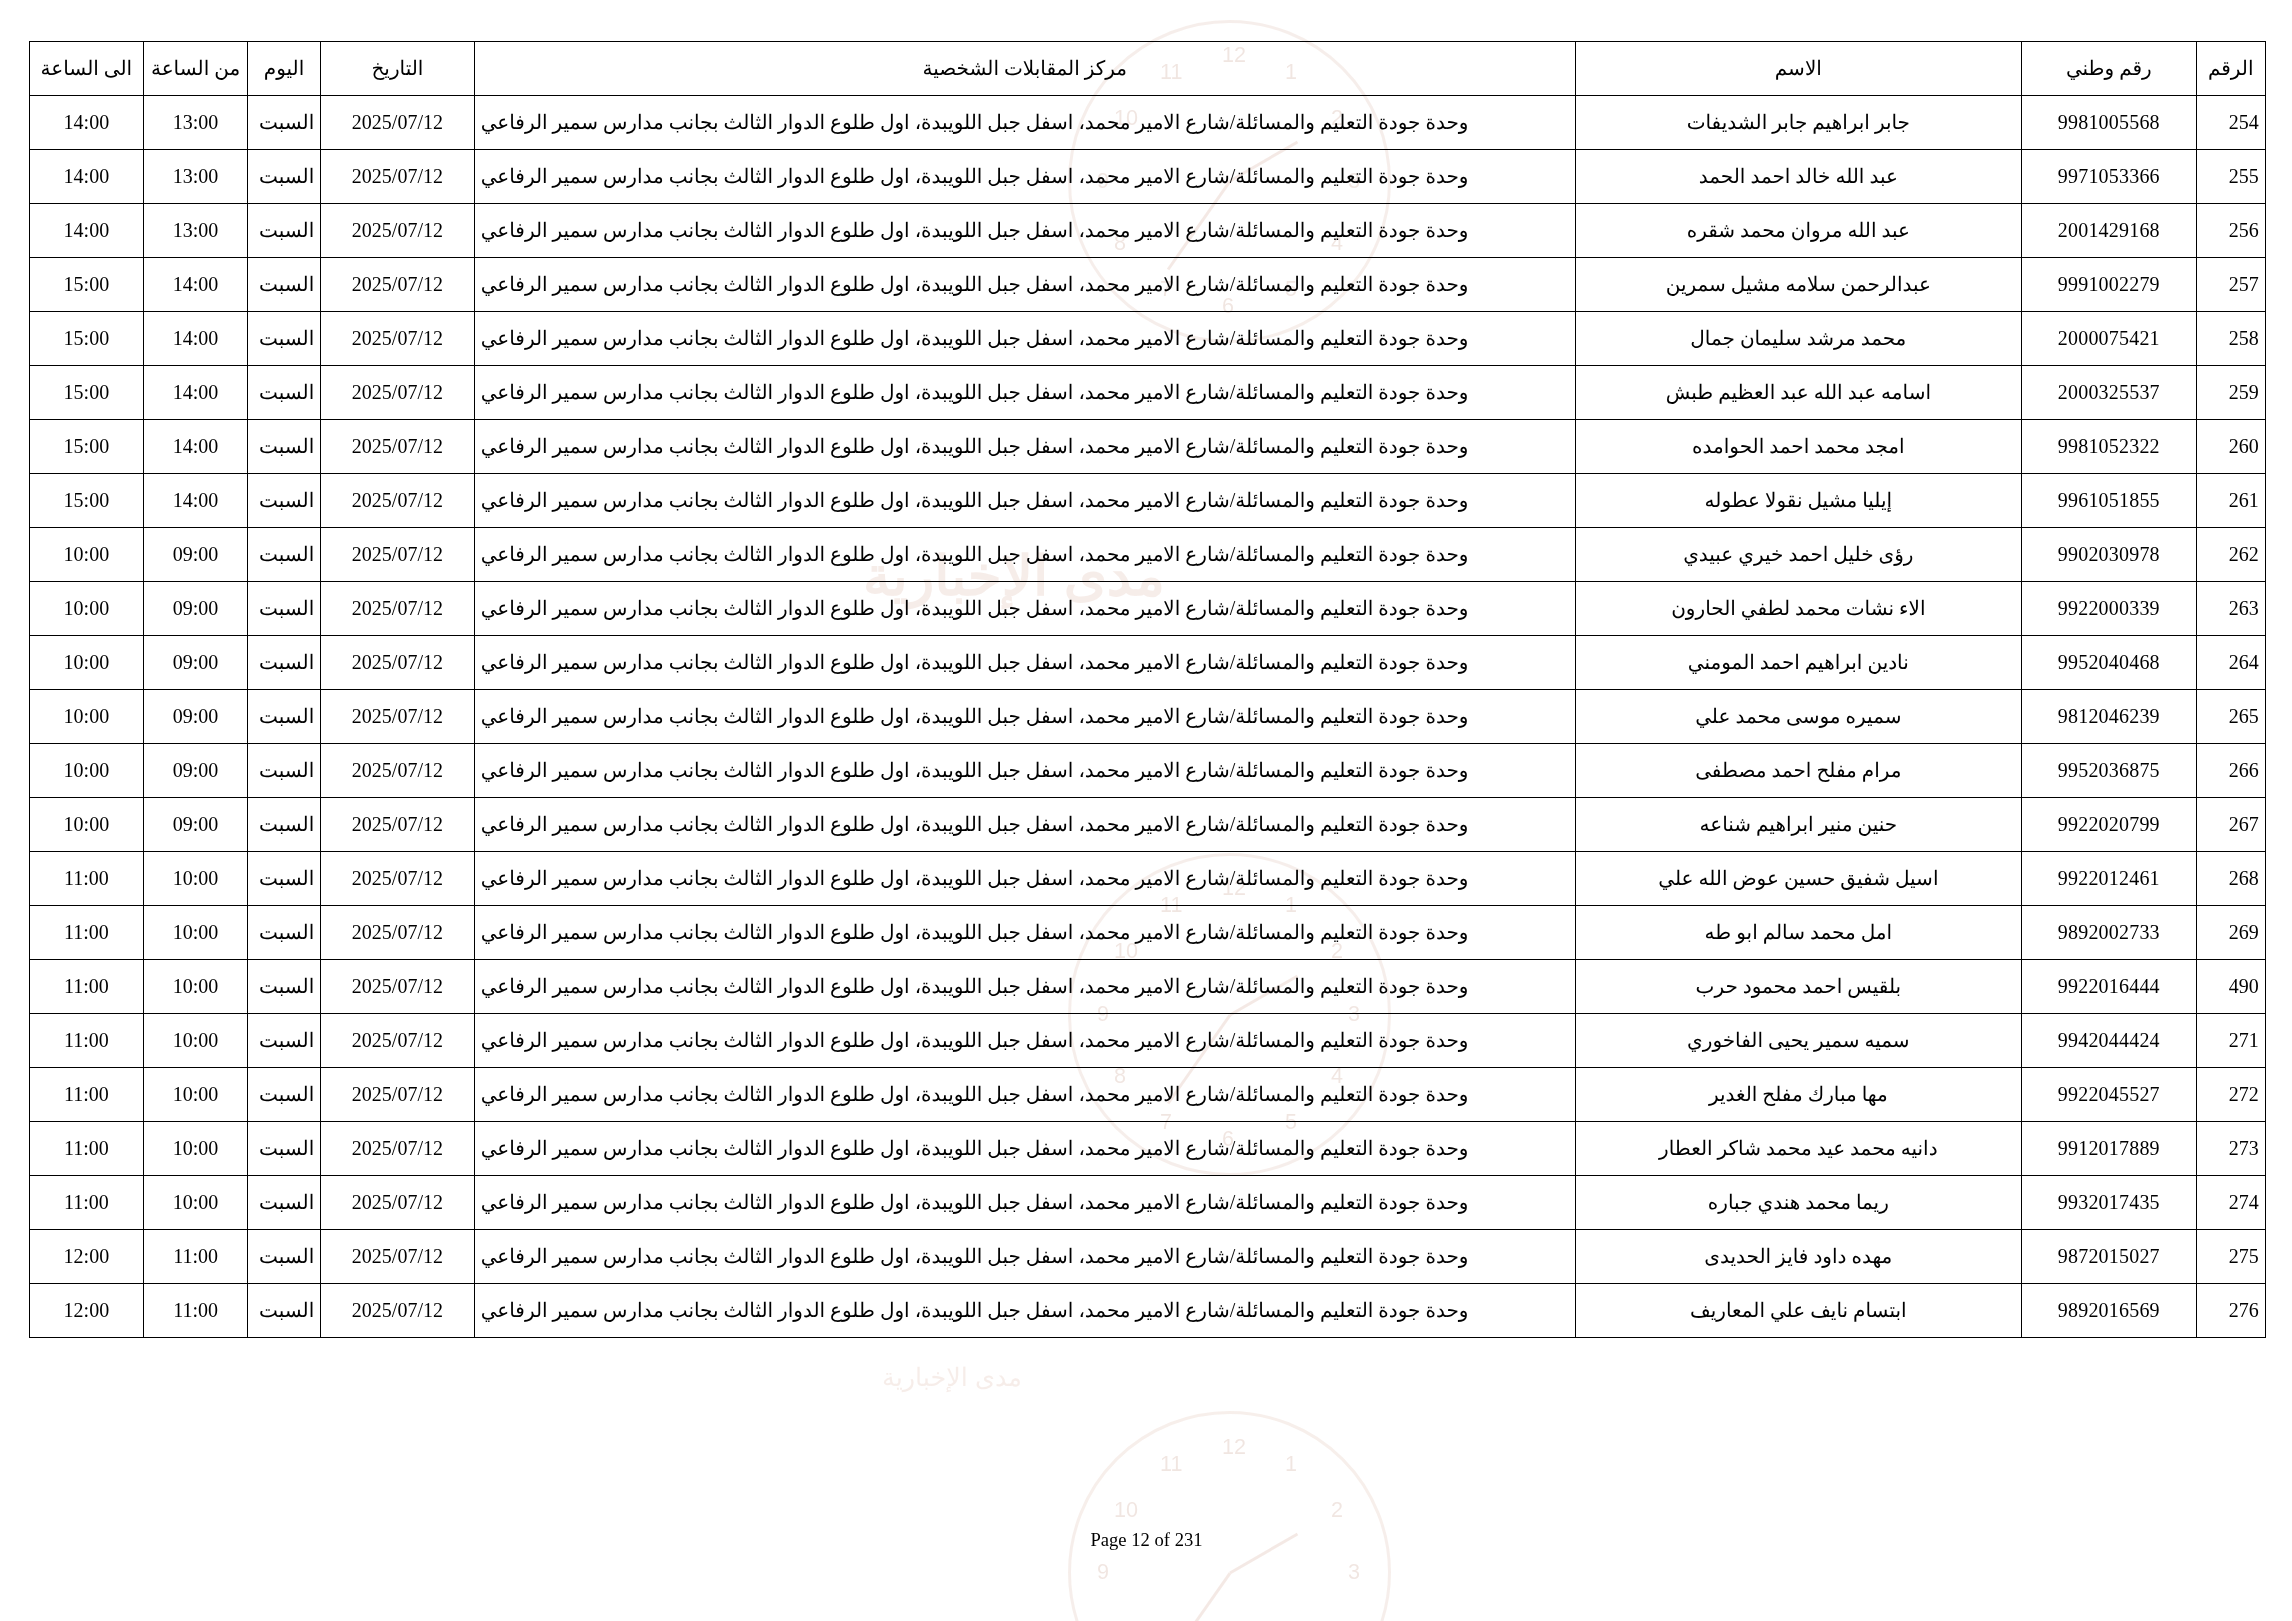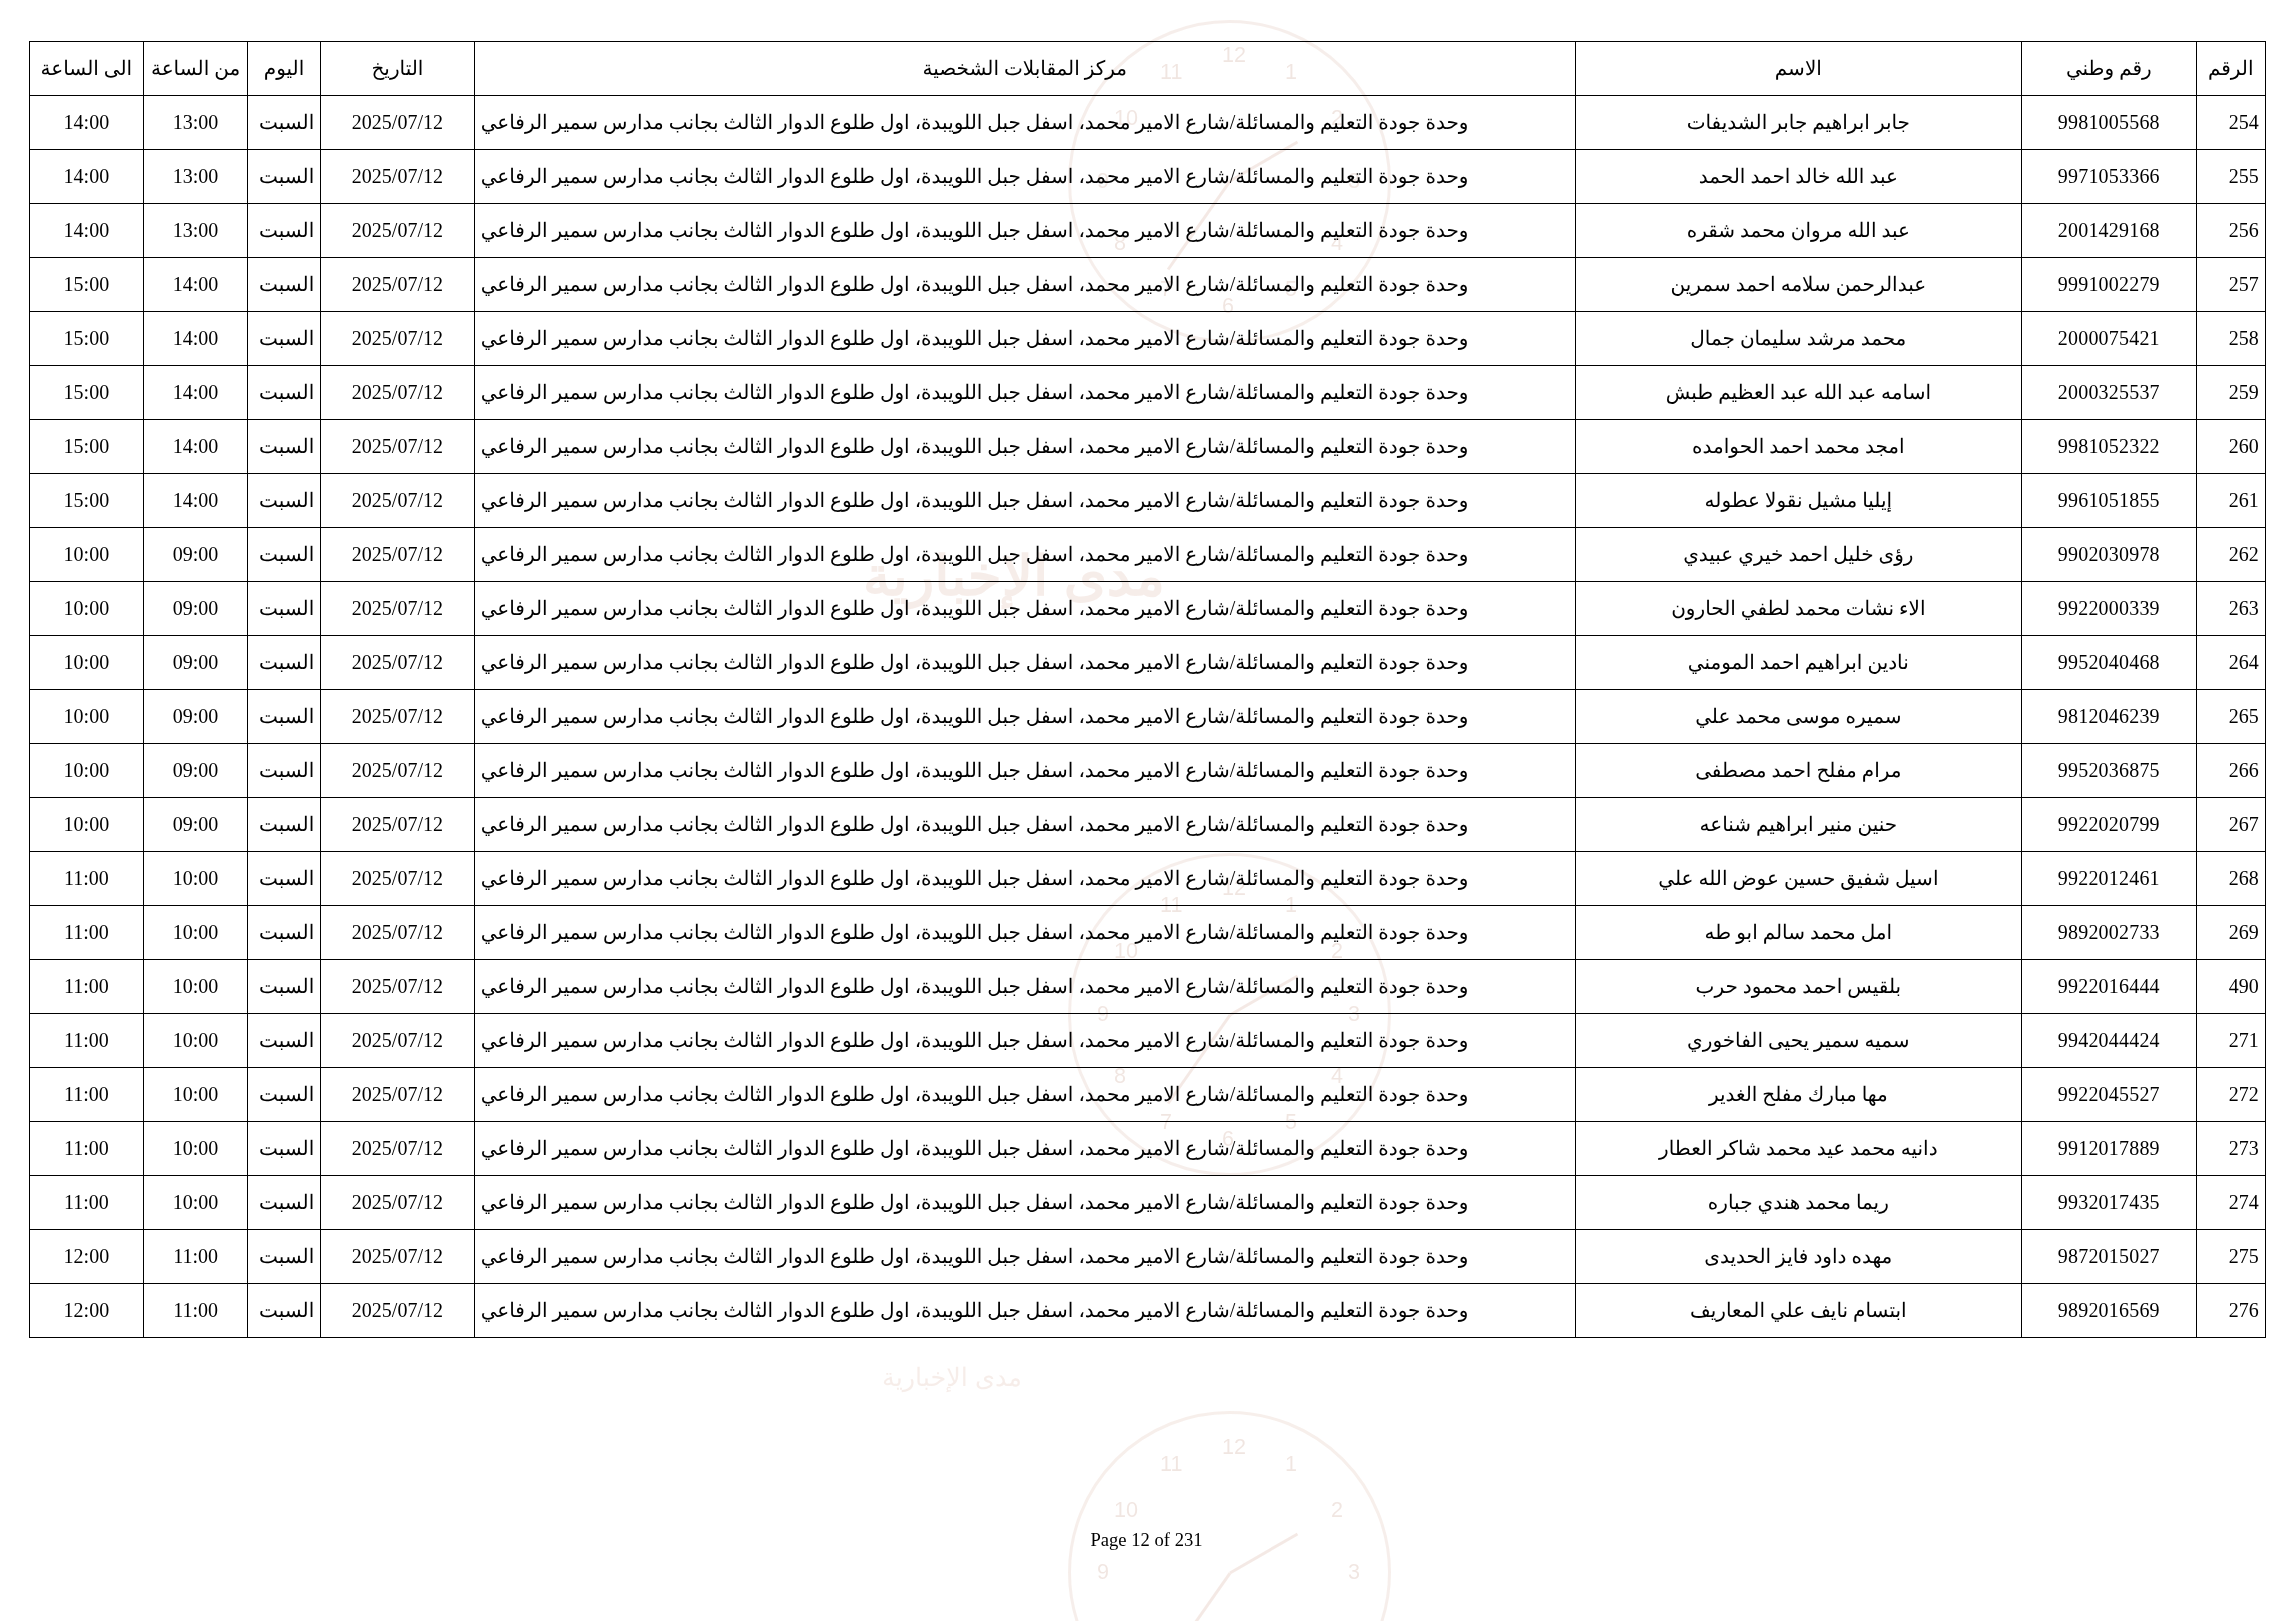--- a/index.html
+++ b/index.html
@@ -229,21 +229,21 @@
           <td class="name">عبد الله مروان محمد شقره</td>
           <td class="center">وحدة جودة التعليم والمسائلة/شارع الامير محمد، اسفل جبل اللويبدة، اول طلوع الدوار الثالث بجانب مدارس سمير الرفاعي</td>
           <td class="date">2025/07/12</td>
           <td class="day">السبت</td>
           <td class="from">13:00</td>
           <td class="to">14:00</td>
         </tr>
         <tr>
           <td class="num">257</td>
           <td class="nid">9991002279</td>
-          <td class="name">عبدالرحمن سلامه احمد سمرين</td>
+          <td class="name">عبدالرحمن سلامه مشيل سمرين</td>
           <td class="center">وحدة جودة التعليم والمسائلة/شارع الامير محمد، اسفل جبل اللويبدة، اول طلوع الدوار الثالث بجانب مدارس سمير الرفاعي</td>
           <td class="date">2025/07/12</td>
           <td class="day">السبت</td>
           <td class="from">14:00</td>
           <td class="to">15:00</td>
         </tr>
         <tr>
           <td class="num">258</td>
           <td class="nid">2000075421</td>
           <td class="name">محمد مرشد سليمان جمال</td>

